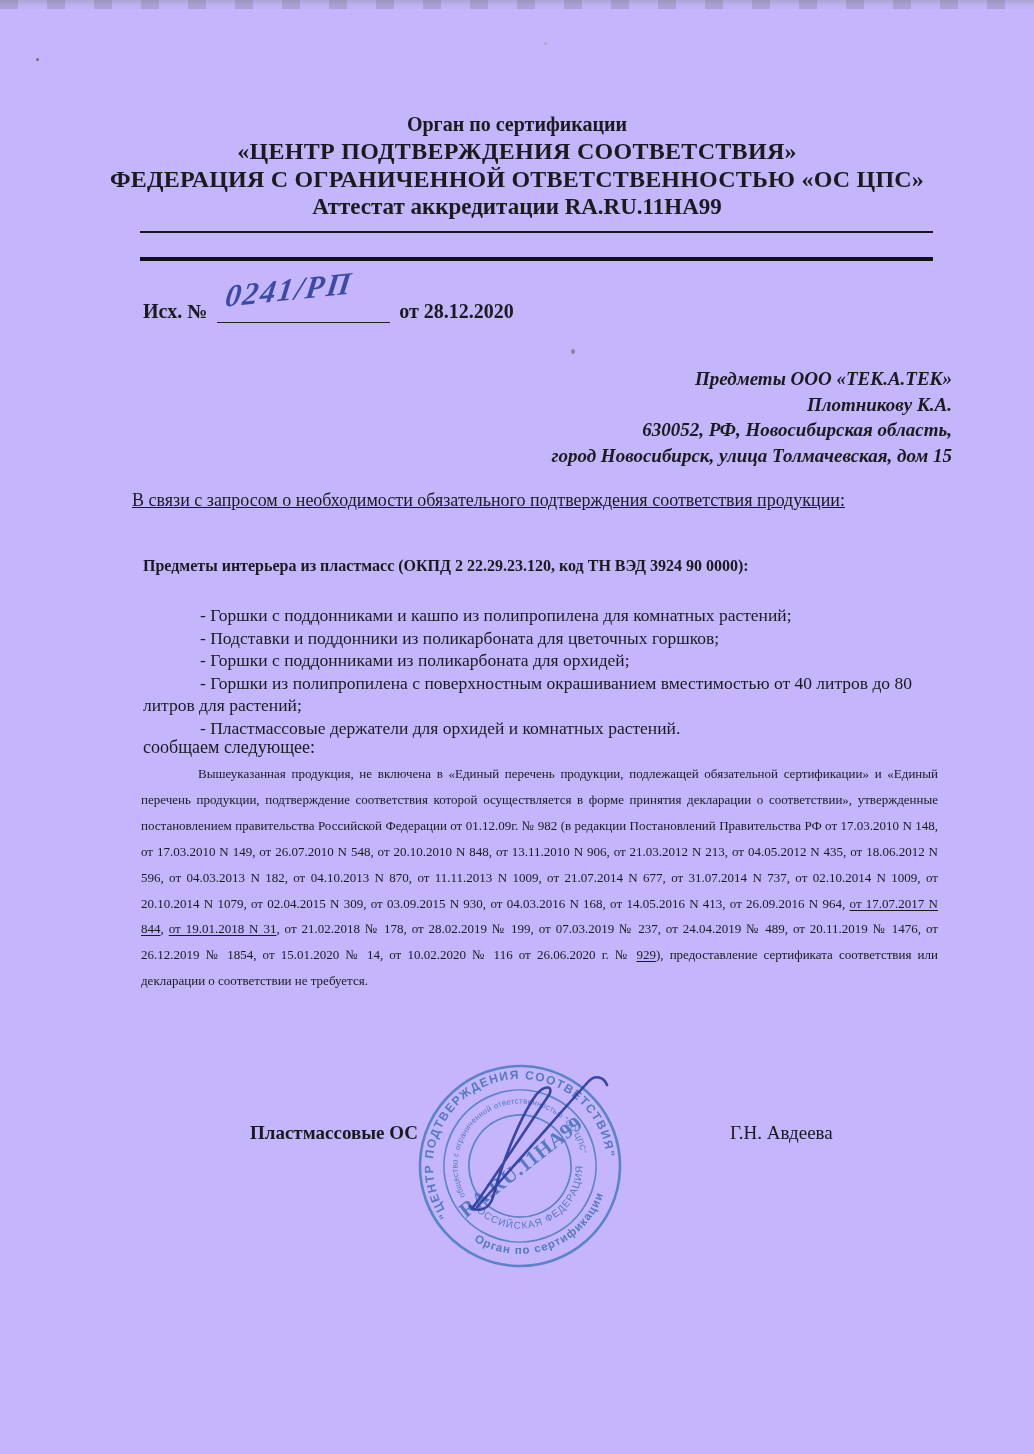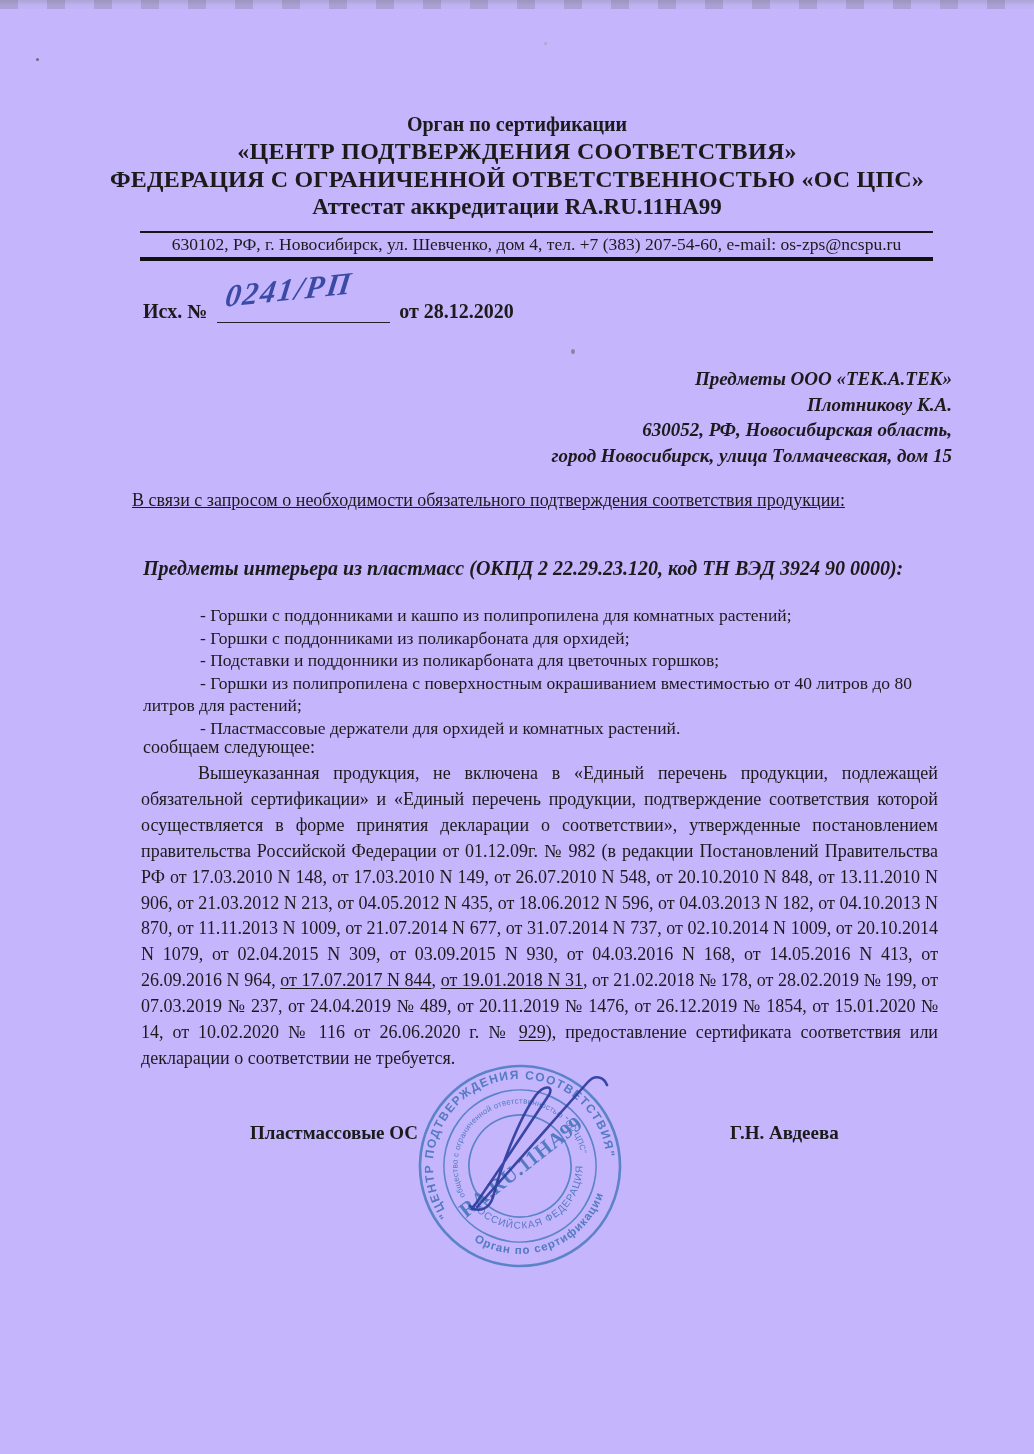--- a/index.html
+++ b/index.html
@@ -47,31 +47,31 @@
     transform:rotate(-6deg) skewX(-14deg);
     transform-origin:left bottom;
     letter-spacing:2px;white-space:nowrap;
   }
   .ref-suffix{margin-left:9px;}
 
   
   .recipient{position:absolute;right:82px;top:366px;text-align:right;font-weight:bold;font-style:italic;font-size:19px;line-height:25.5px;}
 
   .intro{position:absolute;left:132px;top:487px;width:737px;font-size:18px;line-height:27px;text-decoration:underline;}
-  .subject{position:absolute;left:143px;top:557px;width:810px;font-weight:bold;font-style:italic;font-size:20px;}
+  .subject{position:absolute;left:143px;top:557px;width:810px;font-weight:bold;font-size:16px;}
 
   .products{position:absolute;left:143px;top:604px;width:800px;font-size:17.5px;line-height:22.6px;}
   .products > div{text-indent:57px;}
   .outro{position:absolute;left:143px;top:737px;font-size:18px;}
 
-  .legal{position:absolute;left:141px;top:761px;width:797px;font-size:18px;line-height:25.9px;text-align:justify;text-indent:57px;}
+  .legal{position:absolute;left:141px;top:761px;width:797px;font-size:13px;line-height:25.9px;text-align:justify;text-indent:57px;}
   .legal .u{text-decoration:underline;text-underline-offset:2px;}
 
   .sig-role{position:absolute;left:250px;top:1122px;font-weight:bold;font-size:19px;}
-  .sig-name{position:absolute;left:730px;top:1122px;font-weight:bold;font-size:19px;}
+  .sig-name{position:absolute;left:730px;top:1122px;font-weight:normal;font-size:19px;}
 
   .stamp{position:absolute;left:414px;top:1060px;width:212px;height:212px;opacity:.85;}
   .autograph{position:absolute;left:438px;top:1056px;width:184px;height:168px;}
 </style>
 </head>
 <body>
 
 <div class="page">
 
   <div class="top-noise"></div>
@@ -80,21 +80,20 @@
   <div class="speck speck-c"></div>
 
   <div class="header">
     <div class="h-line1">Орган по сертификации</div>
     <div class="h-line2">«ЦЕНТР ПОДТВЕРЖДЕНИЯ СООТВЕТСТВИЯ»</div>
     <div class="h-line3">ФЕДЕРАЦИЯ С ОГРАНИЧЕННОЙ ОТВЕТСТВЕННОСТЬЮ «ОС ЦПС»</div>
     <div class="h-line4">Аттестат аккредитации RA.RU.11НА99</div>
   </div>
 
   <div class="rule-thin"></div>
-  <div class="address">630102, РФ, г. Новосибирск, ул. Шевченко, дом 4, тел. +7 (383) 207-54-60,  e-mail: os-zps@ncspu.ru</div>
   <div class="rule-thick"></div>
 
   <div class="ref-row">
     <span>Исх. №</span>
     <span class="ref-blank">
       <span class="hand">0241/РП</span>
     </span>
     <span class="ref-suffix">от 28.12.2020</span>
   </div>
 
@@ -104,22 +103,22 @@
       <div>630052, РФ, Новосибирская область,</div>
       <div>город Новосибирск, улица Толмачевская, дом 15</div>
     </div>
 
   <div class="intro">В связи с запросом о необходимости обязательного подтверждения соответствия продукции:</div>
 
   <div class="subject">Предметы интерьера из пластмасс (ОКПД 2 22.29.23.120, код ТН ВЭД 3924 90 0000):</div>
 
   <div class="products">
       <div>- Горшки с поддонниками и кашпо из полипропилена для комнатных растений;</div>
+      <div>- Подставки и поддонники из поликарбоната для цветочных горшков;</div>
       <div>- Горшки с поддонниками из поликарбоната для орхидей;</div>
-      <div>- Подставки и поддонники из поликарбоната для цветочных горшков;</div>
       <div>- Горшки из полипропилена с поверхностным окрашиванием вместимостью от 40 литров до 80 литров для растений;</div>
       <div>- Пластмассовые держатели для орхидей и комнатных растений.</div>
     </div>
 
   <div class="outro">сообщаем следующее:</div>
 
   <div class="legal"><span>Вышеуказанная продукция, не включена в «Единый перечень продукции, подлежащей обязательной сертификации» и «Единый перечень продукции, подтверждение соответствия которой осуществляется в форме принятия декларации о соответствии», утвержденные постановлением правительства Российской Федерации от 01.12.09г. № 982 (в редакции Постановлений Правительства РФ от 17.03.2010 N 148, от 17.03.2010 N 149, от 26.07.2010 N 548, от 20.10.2010 N 848, от 13.11.2010 N 906, от 21.03.2012 N 213, от 04.05.2012 N 435, от 18.06.2012 N 596, от 04.03.2013 N 182, от 04.10.2013 N 870, от 11.11.2013 N 1009, от 21.07.2014 N 677, от 31.07.2014 N 737, от 02.10.2014 N 1009, от 20.10.2014 N 1079, от 02.04.2015 N 309, от 03.09.2015 N 930, от 04.03.2016 N 168, от 14.05.2016 N 413, от 26.09.2016 N 964, </span><span class="u">от 17.07.2017 N 844</span><span>, </span><span class="u">от 19.01.2018 N 31</span><span>, от 21.02.2018  № 178, от 28.02.2019 № 199, от 07.03.2019 № 237, от 24.04.2019 № 489, от 20.11.2019 № 1476, от 26.12.2019 № 1854, от 15.01.2020 № 14, от 10.02.2020 № 116 от 26.06.2020 г. № </span><span class="u">929</span><span>), предоставление сертификата соответствия или декларации о соответствии не требуется.</span></div>
 
   <div class="sig-role">Пластмассовые ОС</div>
   <div class="sig-name">Г.Н. Авдеева</div>

